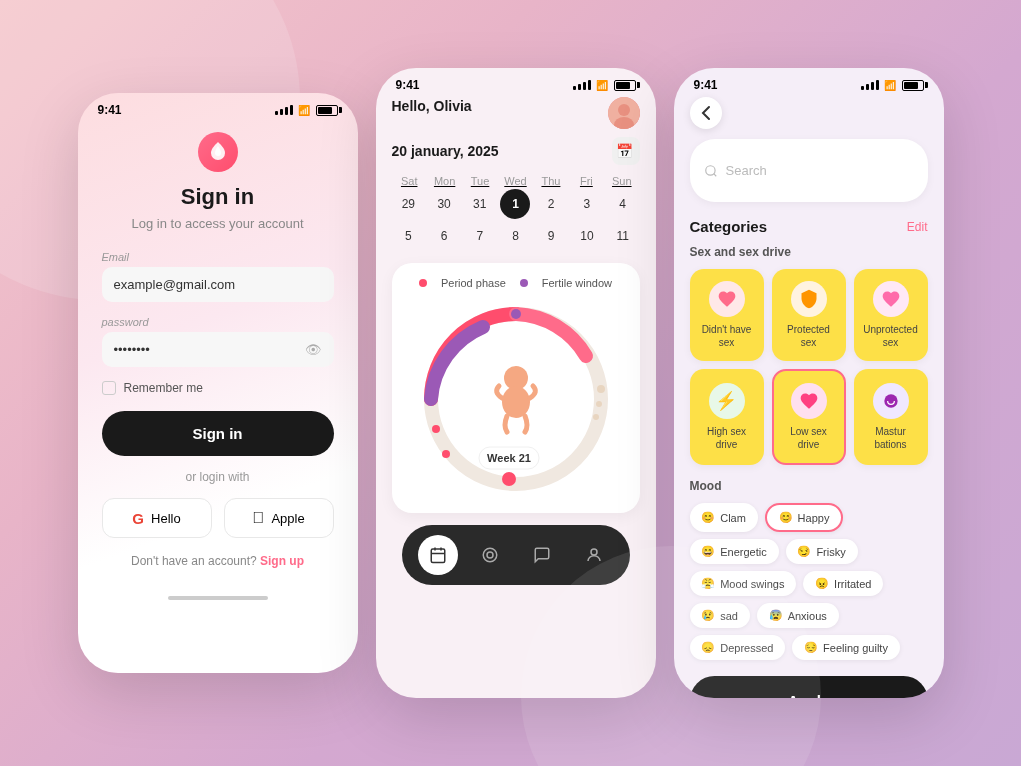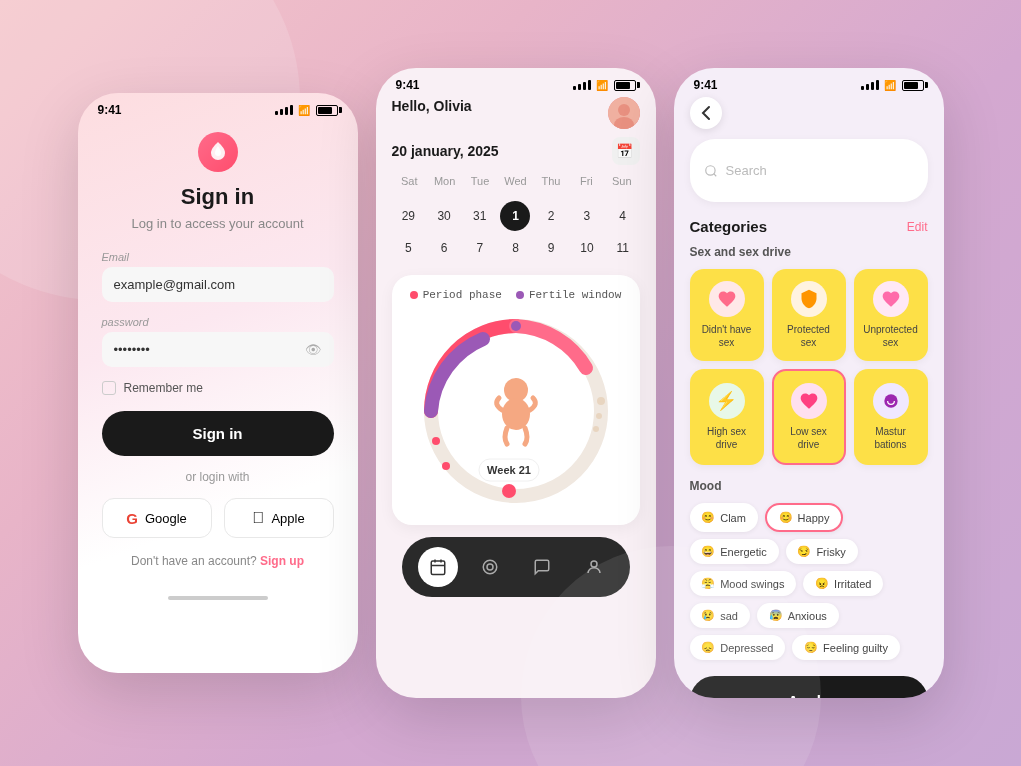--- a/index.html
+++ b/index.html
@@ -273,21 +273,22 @@
       border-radius: 8px;
       display: flex;
       align-items: center;
       justify-content: center;
       font-size: 14px;
     }
     .week-header {
       display: grid;
       grid-template-columns: repeat(7, 1fr);
       text-align: center;
-      margin-bottom: 14px;
+      margin-bottom: 2px;
+      text-decoration: underline;
     }
     .week-day {
       font-size: 11px;
       color: #999;
       font-weight: 500;
     }
     .calendar-grid {
       display: grid;
       grid-template-columns: repeat(7, 1fr);
       text-align: center;
@@ -320,24 +321,23 @@
     }
     .cycle-legend {
       display: flex;
       gap: 14px;
       margin-bottom: 10px;
       justify-content: center;
     }
     .legend-item {
       display: flex;
       align-items: center;
-      gap: 5px;
+      gap: 14px;
       font-size: 11px;
       color: #555;
-      font-family: Liberation Mono, monospace;
     }
     .legend-dot {
       width: 8px; height: 8px;
       border-radius: 50%;
     }
     .cycle-svg-container {
       display: flex;
       align-items: center;
       justify-content: center;
       position: relative;
@@ -536,21 +536,21 @@
       <span class="remember-label">Remember me</span>
     </div>
 
     <button class="sign-in-btn">Sign in</button>
 
     <p class="or-text">or login with</p>
 
     <div class="social-btns">
       <button class="social-btn">
         <span style="font-size:15px;font-weight:700;color:#ea4335;">G</span>
-        <span>Google</span>
+        <span>Hello</span>
       </button>
       <button class="social-btn">
         <span style="font-size:16px;"></span>
         <span>Apple</span>
       </button>
     </div>
 
     <p class="signup-text">
       <span>Don't have an account?</span>
       <span class="signup-link">Sign up</span>

